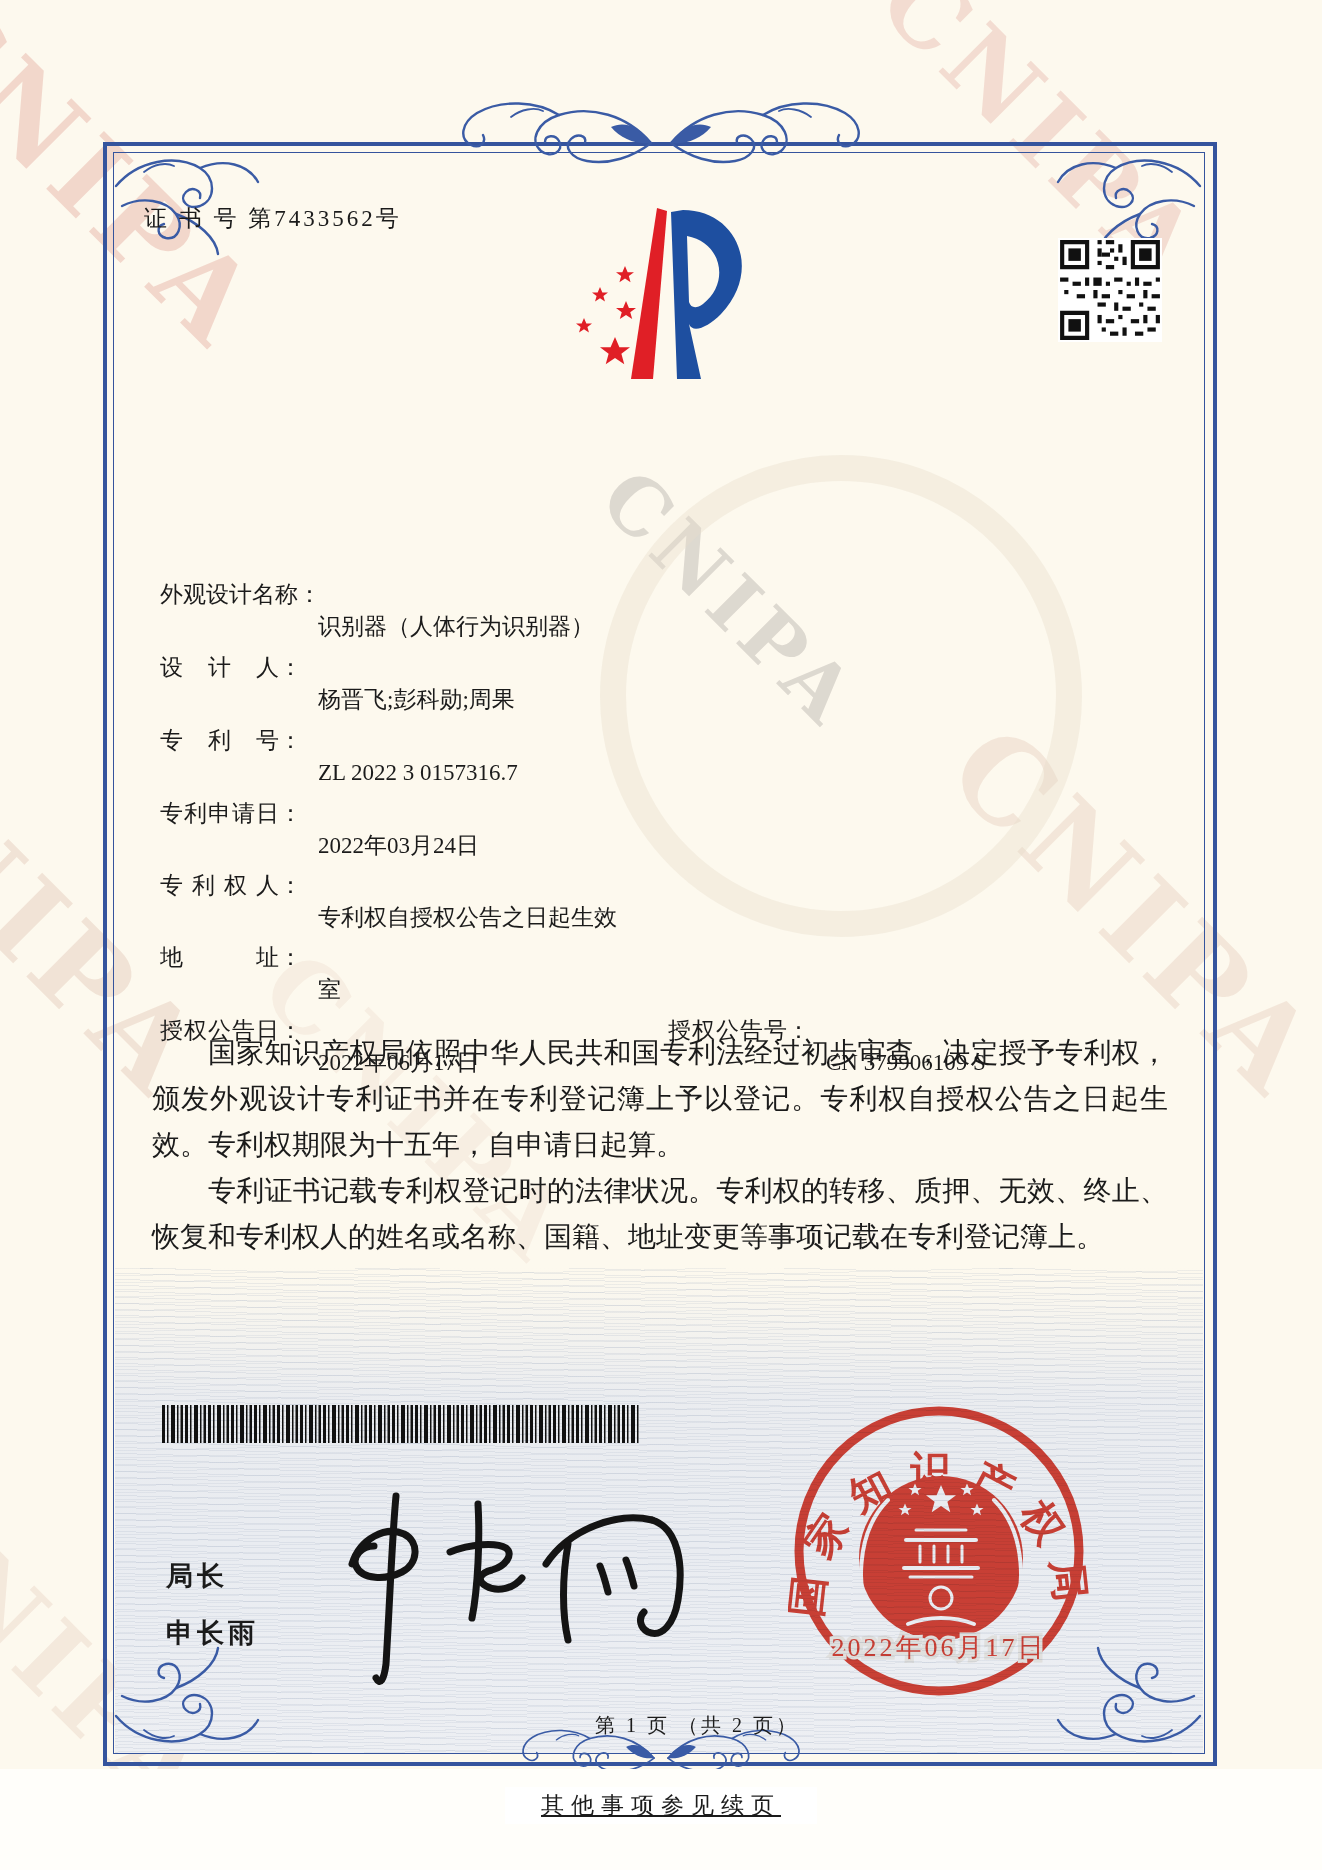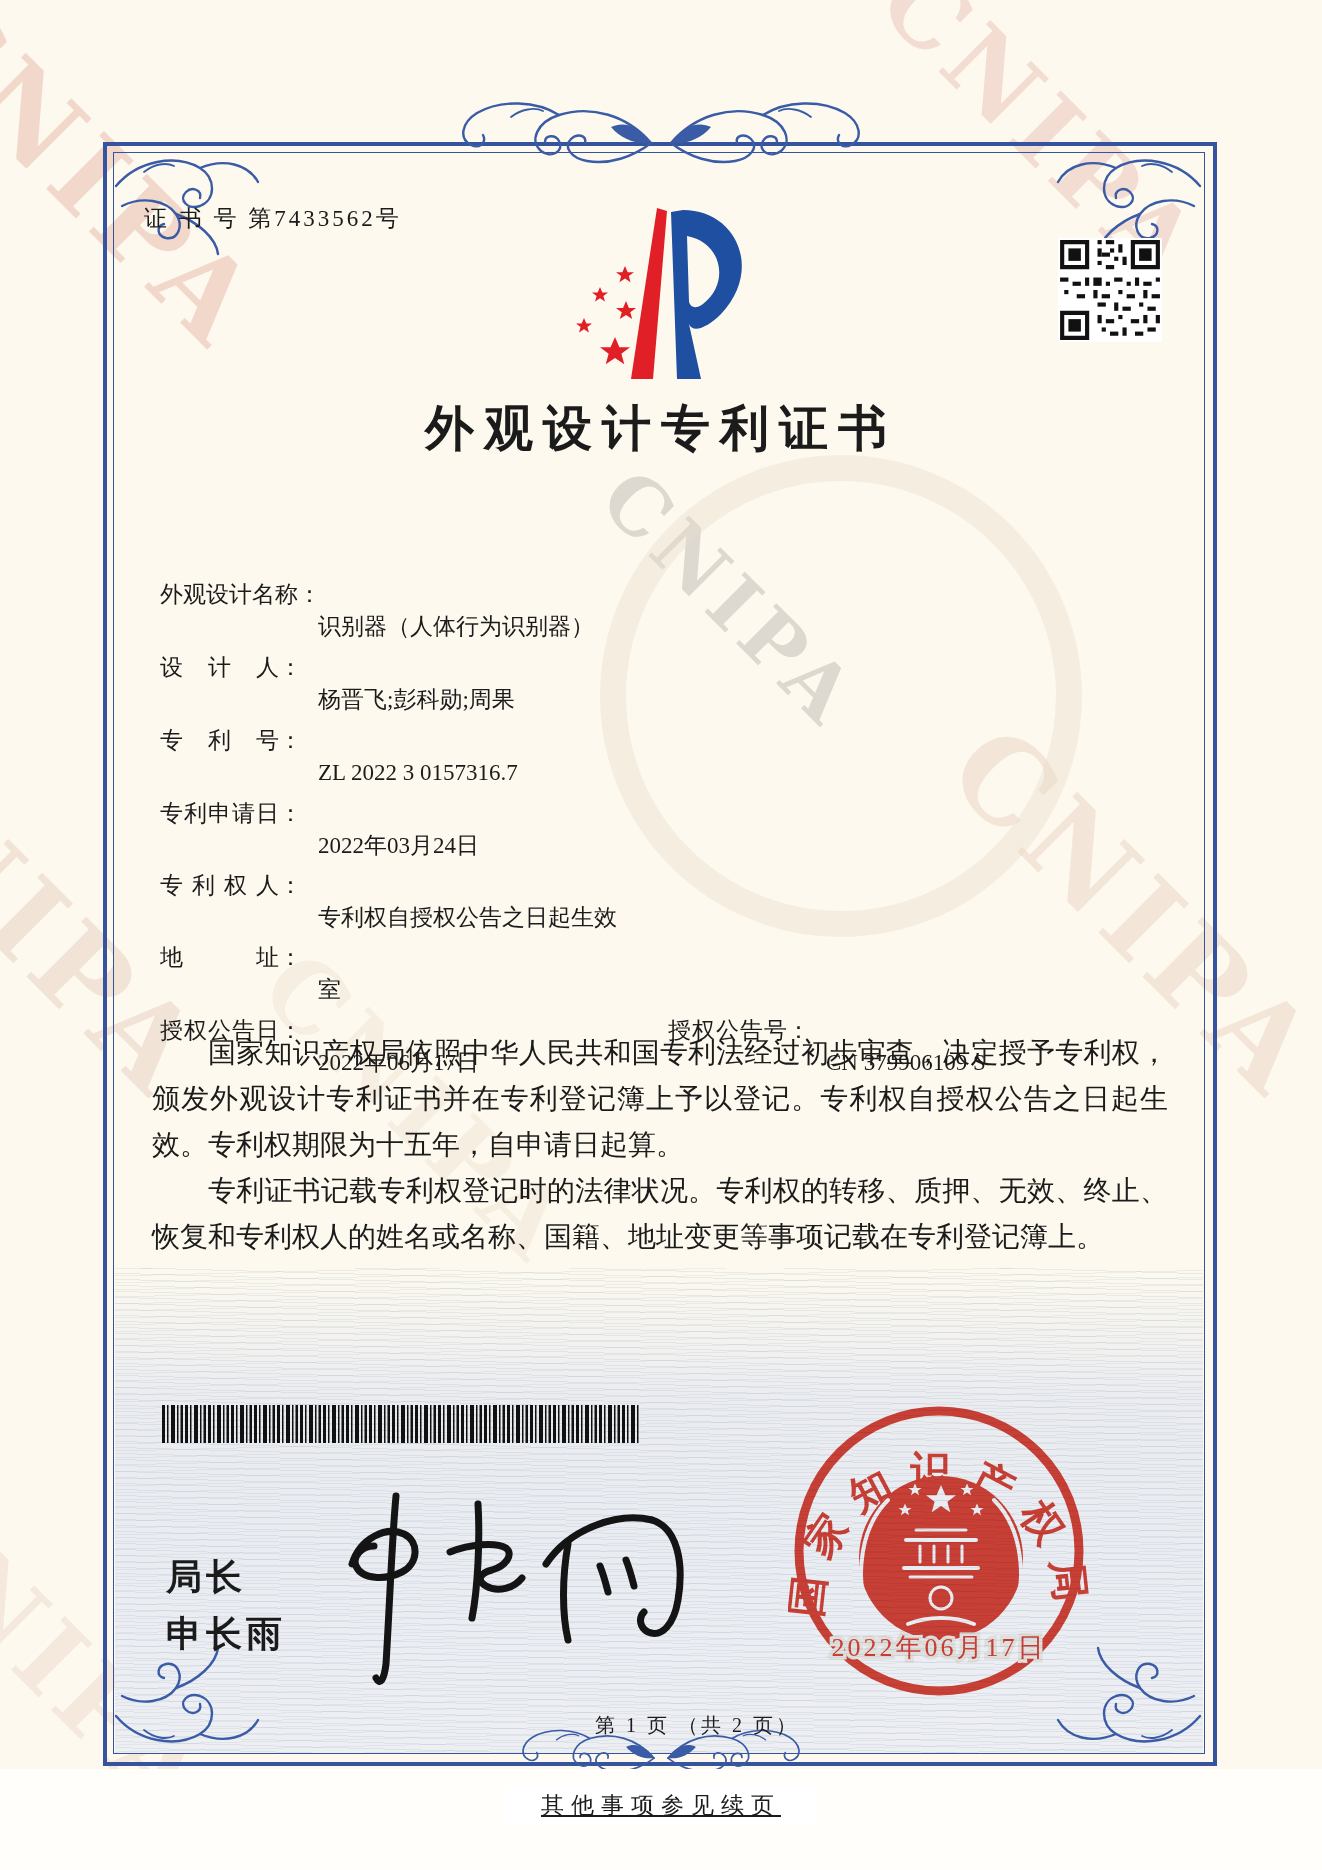--- a/index.html
+++ b/index.html
@@ -53,21 +53,21 @@
   .grant-right{position:absolute;left:508px;top:0;display:flex;}
 
   
   .body-text{position:absolute;left:152px;top:1030px;width:1016px;font-size:28px;
              line-height:46px;text-align:justify;}
   .body-text p{margin:0;text-indent:2em;}
 
   
   .barcode{position:absolute;left:162px;top:1405px;}
   .signer{position:absolute;left:166px;top:1548px;font-family:"Liberation Sans","DejaVu Sans",sans-serif;
-          font-size:36px;font-weight:700;letter-spacing:4px;line-height:57px;}
+          font-size:27px;font-weight:700;letter-spacing:4px;line-height:57px;}
   .signature{position:absolute;left:300px;top:1468px;}
   .seal{position:absolute;left:788px;top:1400px;opacity:.94;mix-blend-mode:multiply;}
   .page-footer{position:absolute;left:0;top:1712px;width:100%;text-align:center;
                font-size:20px;letter-spacing:3px;padding-left:36px;}
   .continuation{position:absolute;left:0;top:1790px;width:100%;text-align:center;
                 font-size:23px;letter-spacing:7px;}
   .continuation span{background:#ffffff;padding:6px 36px;text-decoration:underline;}
 </style>
 </head>
 <body>
@@ -193,21 +193,20 @@
         <rect x="82" y="74" width="4" height="8"></rect>
       <rect x="94" y="74" width="4" height="8"></rect>
         <rect x="42" y="86" width="4" height="4"></rect>
       <rect x="50" y="90" width="8" height="4"></rect>
         <rect x="62" y="86" width="4" height="8"></rect>
       <rect x="74" y="90" width="8" height="4"></rect>
         <rect x="86" y="86" width="8" height="4"></rect>
     </g>
   </svg>
 
-  <div class="title">外观设计专利证书</div>
 
   <div class="field-row r1">
     <span class="f-label">
         <span>外</span>
         <span>观</span>
         <span>设</span>
         <span>计</span>
         <span>名</span>
         <span>称：</span>
       </span>

